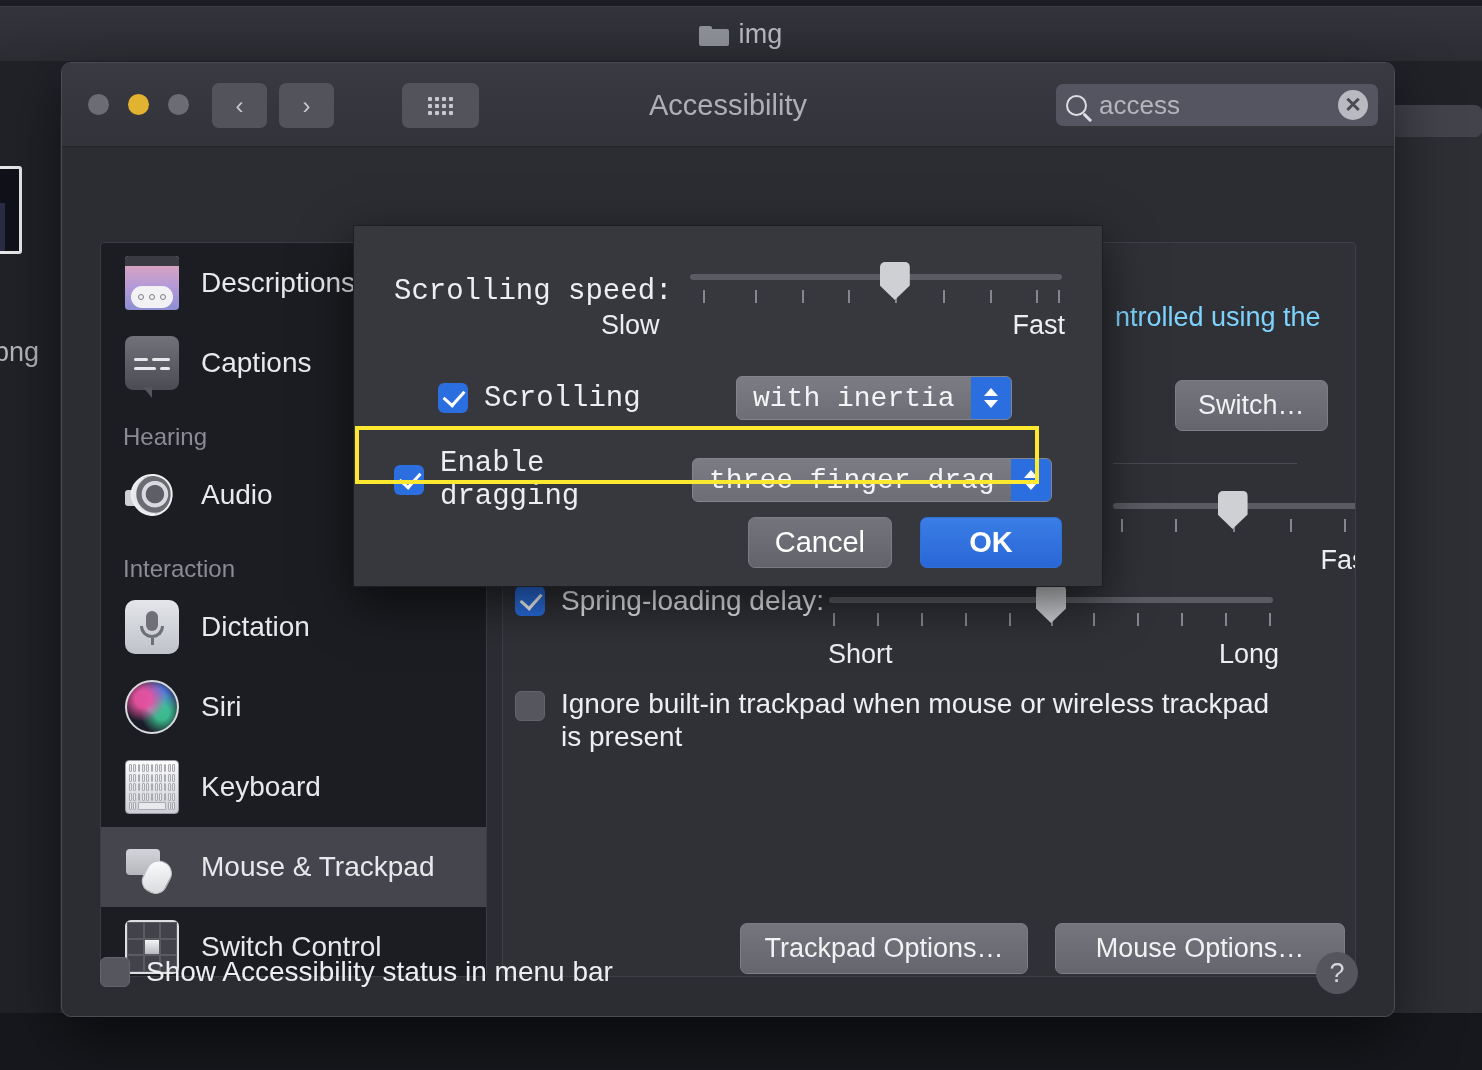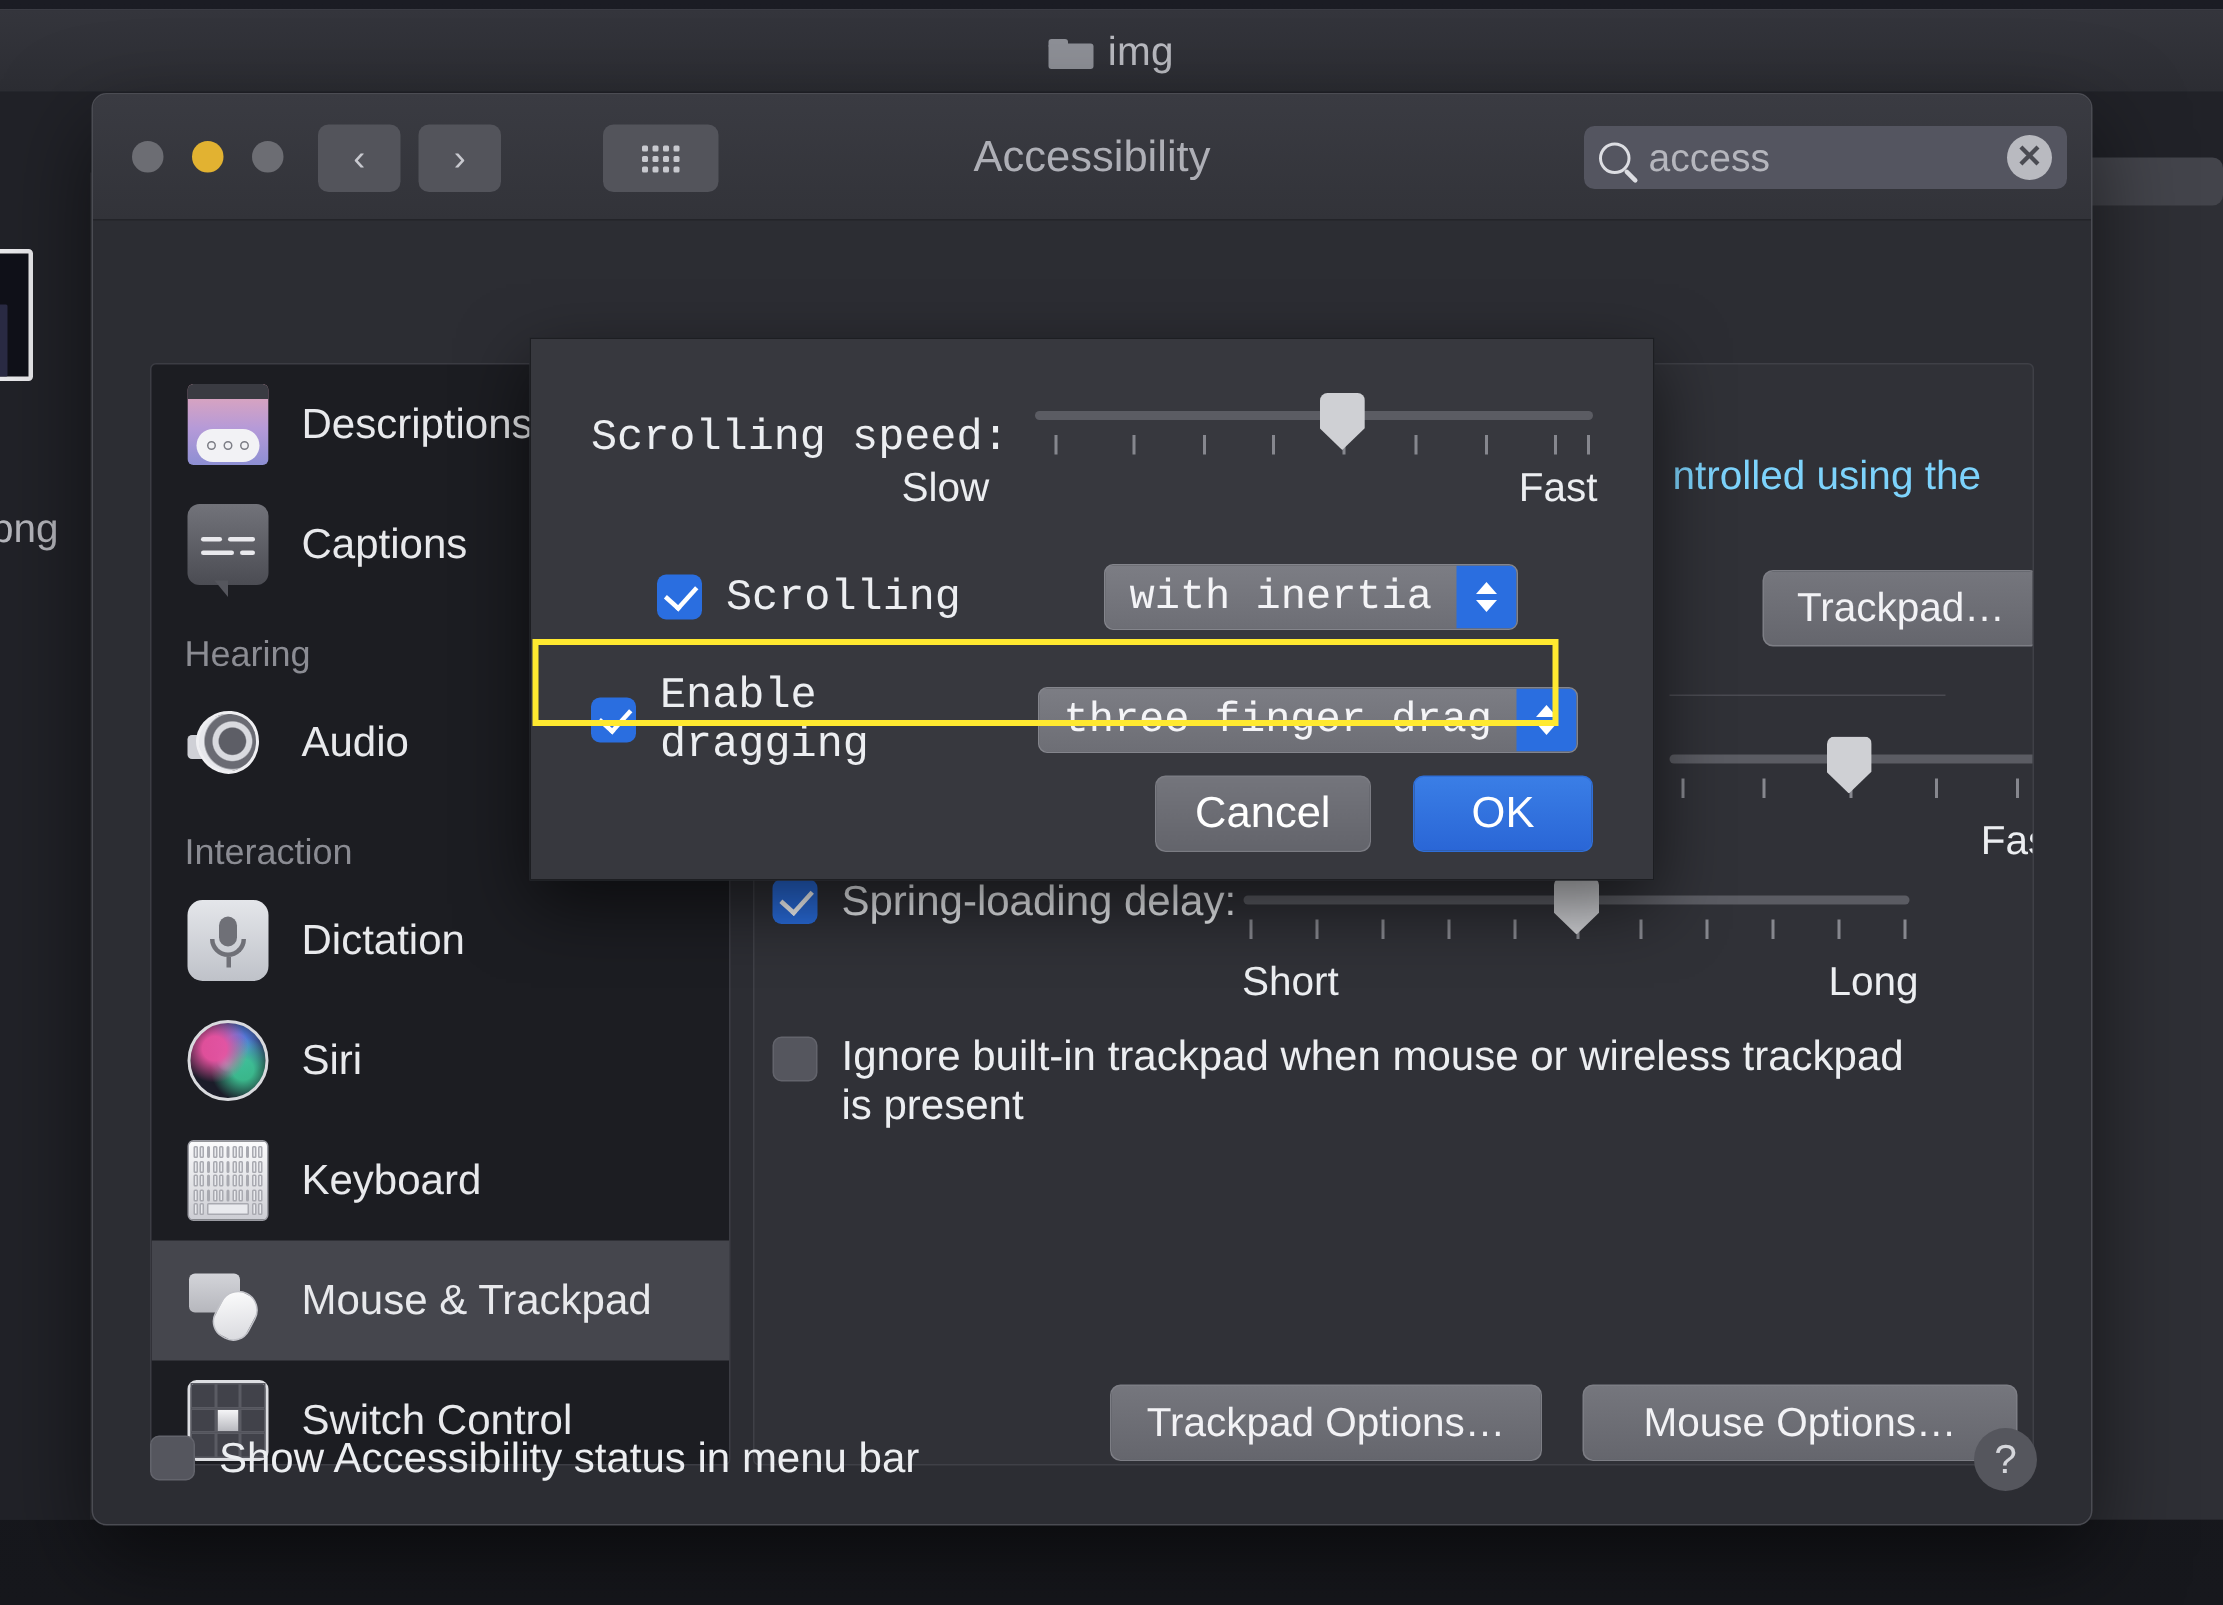--- a/index.html
+++ b/index.html
@@ -552,21 +552,21 @@
           </span>
           <span>Switch Control</span>
         </div>
       </div>
 
       <div id="content">
         <div id="content-inner">
 
           <div style="position:absolute; left:612px; top:56px;" class="desc-text">ntrolled using the</div>
 
-          <div class="btn" style="position:absolute; left:672px; top:137px;">Trackpad…</div>
+          <div class="btn" style="position:absolute; left:672px; top:137px;">Switch…</div>
 
           <div class="divider" style="position:absolute; left:610px; right:58px; top:220px;"></div>
 
           <div class="slider" style="position:absolute; left:610px; width:260px; top:246px;">
             <div class="track"></div>
             <div class="ticks">
               <i style="left:3%"></i>
                 <i style="left:24%"></i>
                 <i style="left:46%"></i>
                 <i style="left:68%"></i>
@@ -670,21 +670,21 @@
               <span class="val">three finger drag</span>
               <span class="arrows">
                   <i class="up"></i>
                   <i class="dn"></i>
                 </span>
             </span>
           </div>
 
           <div style="position:absolute; right:40px; bottom:18px; display:flex; gap:28px;">
             <div class="sheet-btn cancel">Cancel</div>
-            <div class="sheet-btn ok" style="width:120px;">OK</div>
+            <div class="sheet-btn ok" style="width:142px;font-weight:bold;">OK</div>
           </div>
         </div>
 
         <div id="highlight-box"></div>
       </div>
 
     </div>
   </div>
 </div>
 

